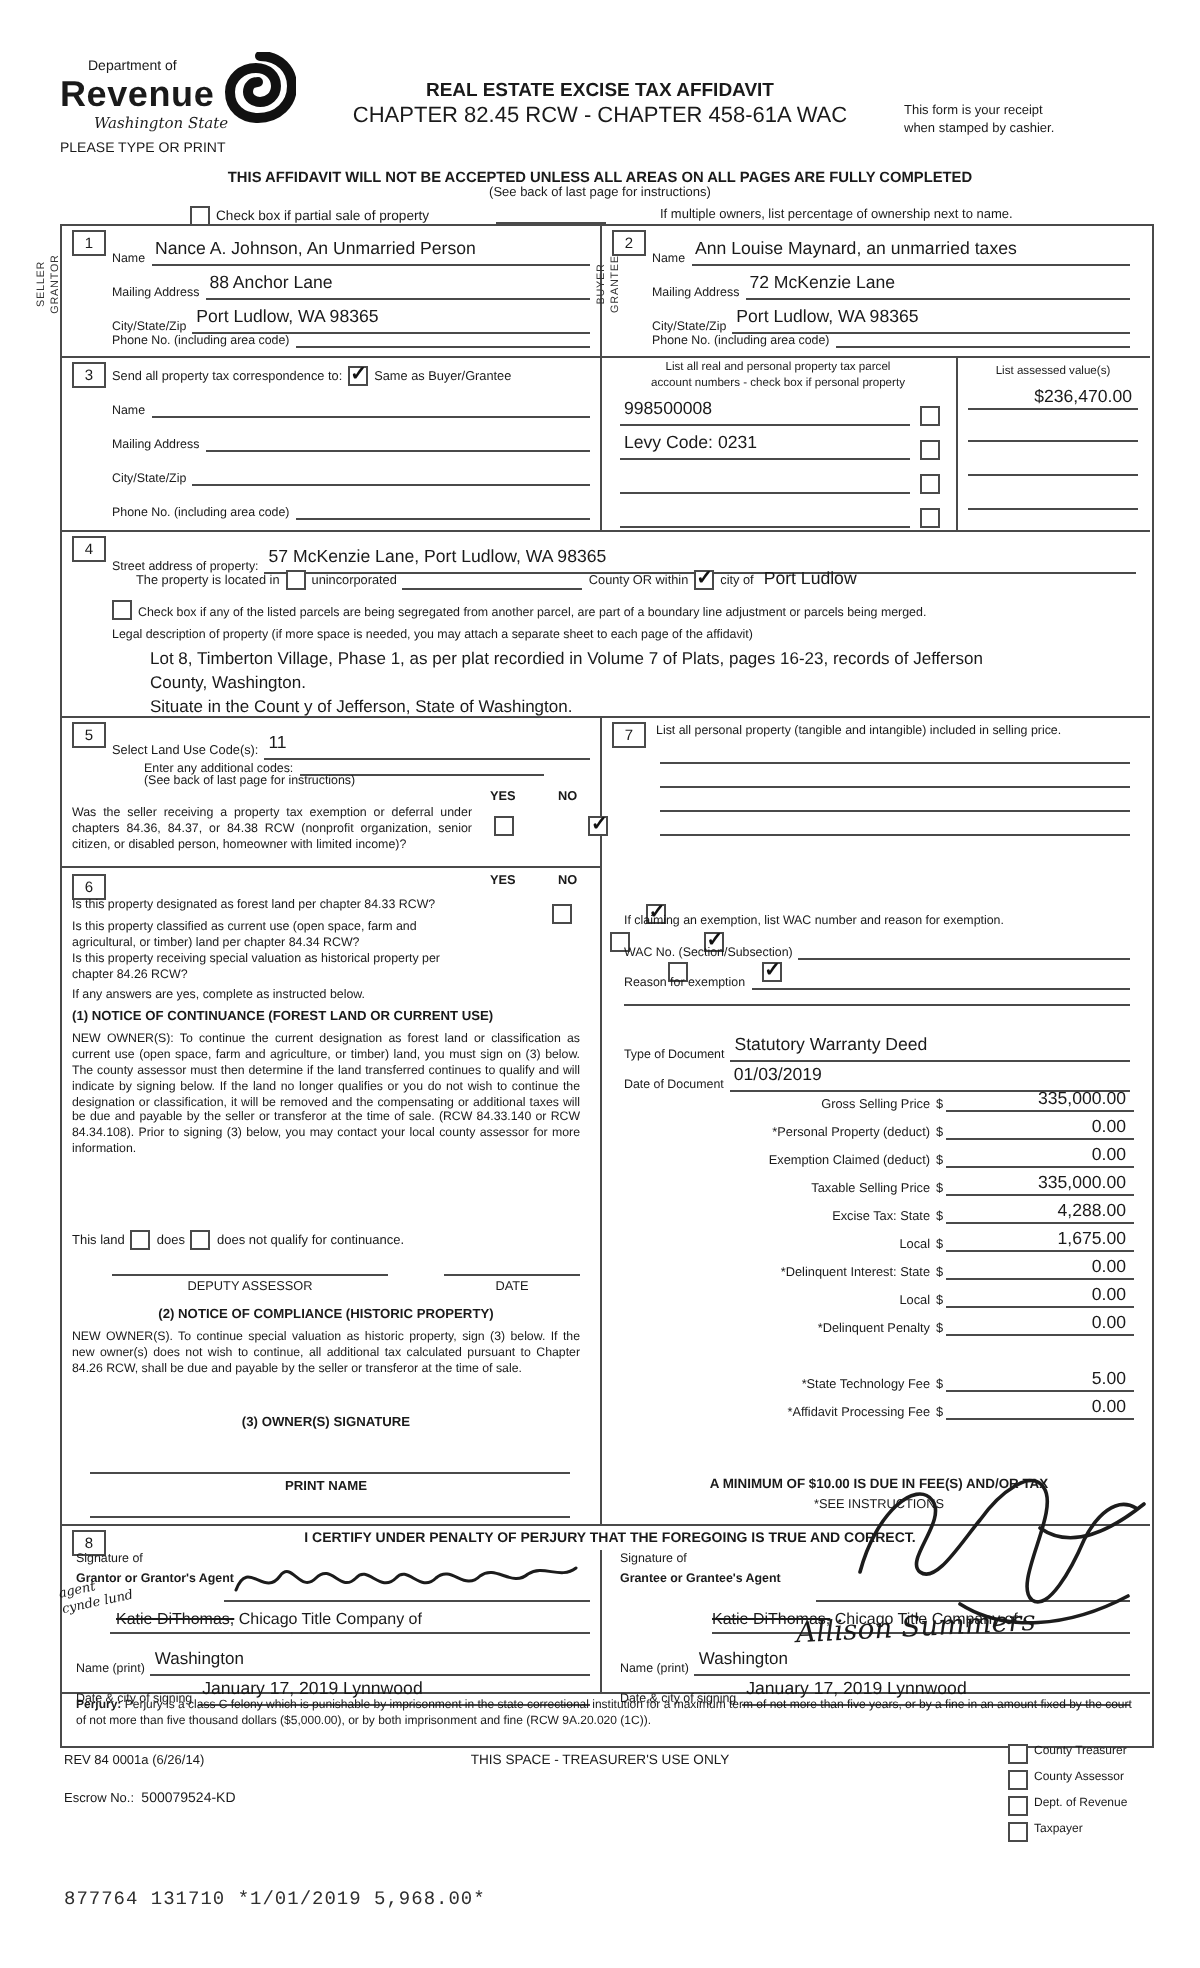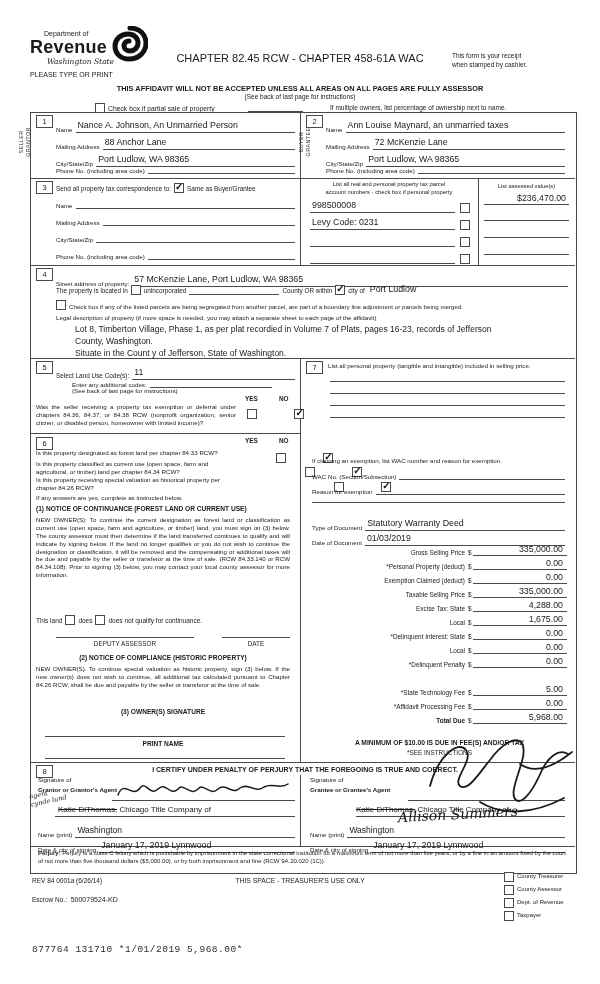--- a/index.html
+++ b/index.html
@@ -40,28 +40,29 @@
   <div class="abs" style="left:44px;top:30px;font-size:7px">Department of</div>
   <div class="abs b" style="left:30px;top:37px;font-size:18px;letter-spacing:.3px">Revenue</div>
   <div class="abs" style="left:112px;top:26px">
     <svg width="36" height="36" viewBox="0 0 36 36">
       <path d="M18,2 C28,2 34,9 34,17 C34,26 27,33 17,33 C9,33 3,28 3,20 C3,13 9,8 16,8 C22,8 26,12 26,17 C26,22 22,25 18,25 C15,25 12,23 12,20 C12,17 14,15 17,15" fill="none" stroke="#111" stroke-width="5" stroke-linecap="round"></path>
     </svg>
   </div>
   <div class="abs hand" style="left:47px;top:57px;font-size:7.5px">Washington State</div>
   <div class="abs" style="left:30px;top:71px;font-size:7px">PLEASE TYPE OR PRINT</div>
 
+  <div class="abs b c" style="left:160px;top:40px;width:280px;font-size:9.5px">REAL ESTATE EXCISE TAX AFFIDAVIT</div>
   <div class="abs c" style="left:160px;top:52px;width:280px;font-size:11px">CHAPTER 82.45 RCW - CHAPTER 458-61A WAC</div>
 
   <div class="abs" style="left:452px;top:52px;width:118px;font-size:6.5px;line-height:1.35">
     <span>This form is your receipt</span><br>
     <span>when stamped by cashier.</span>
   </div>
 
-  <div class="abs b c" style="left:0;top:84px;width:600px;font-size:7.4px">THIS AFFIDAVIT WILL NOT BE ACCEPTED UNLESS ALL AREAS ON ALL PAGES ARE FULLY ASSESSOR</div>
+  <div class="abs b c" style="left:0;top:84px;width:600px;font-size:7.4px">THIS AFFIDAVIT WILL NOT BE ACCEPTED UNLESS ALL AREAS ON ALL PAGES ARE FULLY COMPLETED</div>
   <div class="abs c" style="left:0;top:93px;width:600px;font-size:6.5px">(See back of last page for instructions)</div>
 
   <div class="fr" style="left:95px;top:103px">
     <span class="cb"></span>
     <span class="lb" style="font-size:6.8px">Check box if partial sale of property</span>
   </div>
   <div class="hl" style="left:248px;top:111px;width:55px"></div>
   <div class="abs" style="left:330px;top:104px;font-size:6.5px">If multiple owners, list percentage of ownership next to name.</div>
 
   
@@ -189,21 +190,21 @@
         <span class="fvr"></span>
       </span>
   </div>
 
   
   <div class="nb" style="left:36px;top:268px">4</div>
   <div class="fr" style="left:56px;top:268px;width:512px">
     <span class="lb">Street address of property:</span>
     <span class="ul"><span class="fv">57 McKenzie Lane, Port Ludlow, WA 98365</span></span>
   </div>
-  <div class="fr" style="left:56px;top:285px;width:420px">
+  <div class="fr" style="left:68px;top:285px;width:420px">
     <span class="lb" style="font-size:6.4px">The property is located in</span>
     <span class="cb"></span>
     <span class="lb" style="font-size:6.4px">unincorporated</span>
     <span class="ul" style="flex:none;width:90px"></span>
     <span class="lb" style="font-size:6.4px">County OR within</span>
     <span class="cb ck"></span>
     <span class="lb" style="font-size:6.4px">city of</span>
     <span class="fv">Port Ludlow</span>
   </div>
   <div class="fr" style="left:56px;top:300px">
@@ -350,25 +351,20 @@
     </div>
   <div class="taxr" style="top:685px">
       <span class="tl">*State Technology Fee</span>
       <span class="td">$</span>
       <span class="tu">5.00</span>
     </div>
   <div class="taxr" style="top:699px">
       <span class="tl">*Affidavit Processing Fee</span>
       <span class="td">$</span>
       <span class="tu">0.00</span>
-    </div>
-  <div class="taxr" style="top:713px">
-      <span class="tl b">Total Due</span>
-      <span class="td">$</span>
-      <span class="tu">5,968.00</span>
     </div>
 
   <div class="abs b c" style="left:312px;top:739px;width:255px;font-size:6.7px">A MINIMUM OF $10.00 IS DUE IN FEE(S) AND/OR TAX</div>
   <div class="abs c" style="left:312px;top:749px;width:255px;font-size:6.4px">*SEE INSTRUCTIONS</div>
 
   
   <div class="nb" style="left:36px;top:765px">8</div>
   <div class="abs b c" style="left:90px;top:766px;width:430px;font-size:7px">I CERTIFY UNDER PENALTY OF PERJURY THAT THE FOREGOING IS TRUE AND CORRECT.</div>
 
   <div class="abs" style="left:38px;top:776px;font-size:6.2px">Signature of</div>

